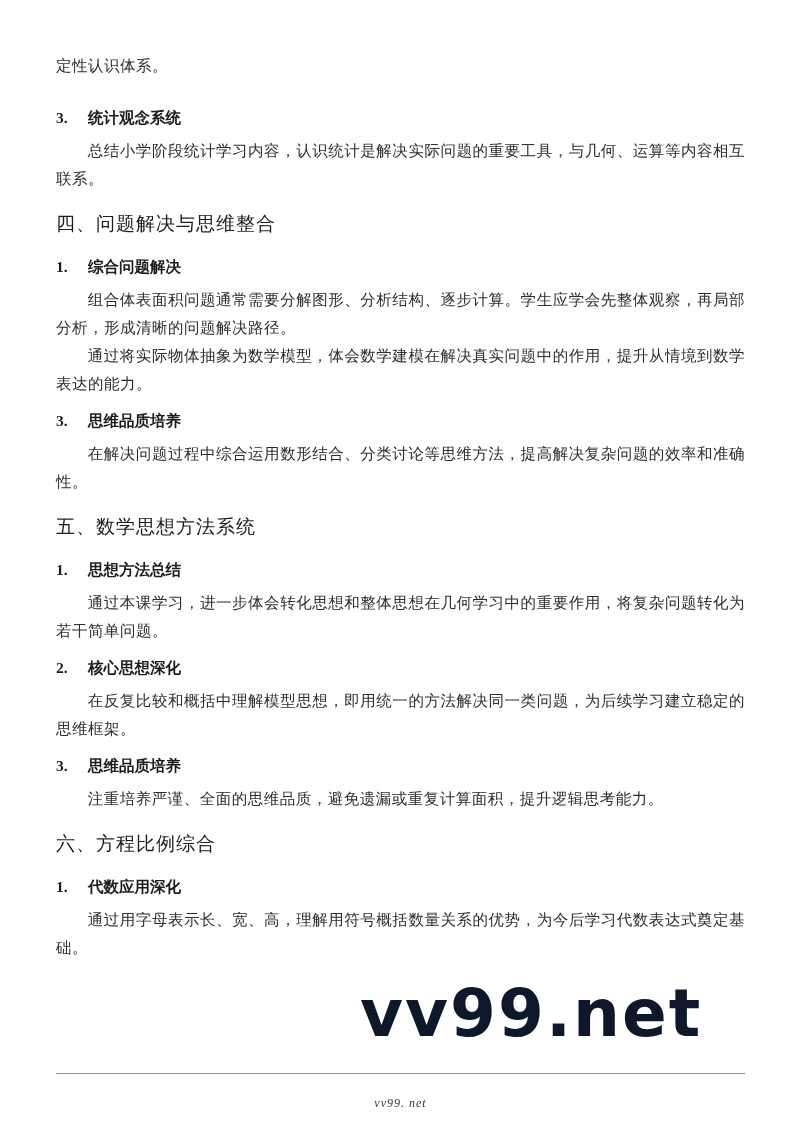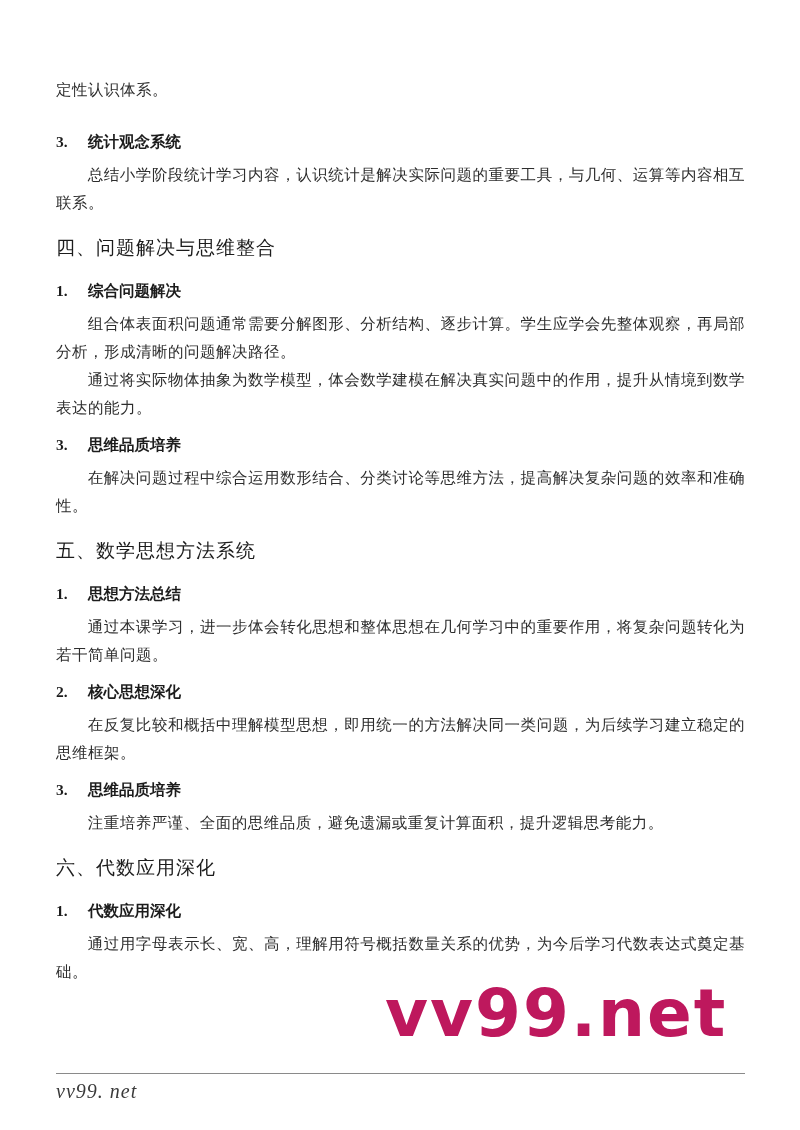--- a/index.html
+++ b/index.html
@@ -21,45 +21,43 @@
   }
   .watermark {
     position: absolute;
     left: 360px;
     top: 975px;
     z-index: 0;
     font-family: "DejaVu Sans", "Liberation Sans", sans-serif;
     font-weight: 700;
     font-size: 66px;
     letter-spacing: 2px;
-    color: #be185d;
+    color: #0f172a;
     user-select: none;
     white-space: nowrap;
-    margin-left: 25px;
   }
   .content {
     position: absolute;
     left: 56px;
     top: 52px;
     width: 689px;
     z-index: 1;
   }
   .para {
     margin: 0;
     font-size: 15.5px;
     line-height: 28px;
     letter-spacing: 0.5px;
     text-align: justify;
     text-indent: 2.05em;
     color: #2d2d2d;
   }
   .para.cont {
     text-indent: 0;
     margin-bottom: 24px;
-    margin-top: 24px;
   }
   .item {
     margin: 9px 0 5px 0;
     font-family: "Liberation Sans", "DejaVu Sans", sans-serif;
     font-weight: 700;
     font-size: 15.5px;
     line-height: 28px;
     color: #1c1c1c;
   }
   .item-num {
@@ -82,24 +80,24 @@
     left: 56px;
     width: 689px;
     top: 1073px;
     z-index: 1;
   }
   .footer-rule {
     height: 0;
     border-top: 1.5px solid #8a8a8a;
   }
   .footer-text {
-    margin-top: 6px;
-    text-align: left;
+    margin-top: 22px;
+    text-align: center;
     font-style: italic;
-    font-size: 20px;
+    font-size: 12px;
     letter-spacing: 1px;
     color: #3a3a3a;
     font-family: "Liberation Serif", "DejaVu Serif", serif;
   }
 </style>
 </head>
 <body>
 
 <div class="paper">
   <div class="watermark">vv99.net</div>
@@ -113,21 +111,21 @@
       <p class="para">通过将实际物体抽象为数学模型，体会数学建模在解决真实问题中的作用，提升从情境到数学表达的能力。</p>
       <h3 class="item"><span class="item-num">3.</span><span class="item-title">思维品质培养</span></h3>
       <p class="para">在解决问题过程中综合运用数形结合、分类讨论等思维方法，提高解决复杂问题的效率和准确性。</p>
       <h2 class="section">五、数学思想方法系统</h2>
       <h3 class="item"><span class="item-num">1.</span><span class="item-title">思想方法总结</span></h3>
       <p class="para">通过本课学习，进一步体会转化思想和整体思想在几何学习中的重要作用，将复杂问题转化为若干简单问题。</p>
       <h3 class="item"><span class="item-num">2.</span><span class="item-title">核心思想深化</span></h3>
       <p class="para">在反复比较和概括中理解模型思想，即用统一的方法解决同一类问题，为后续学习建立稳定的思维框架。</p>
       <h3 class="item"><span class="item-num">3.</span><span class="item-title">思维品质培养</span></h3>
       <p class="para">注重培养严谨、全面的思维品质，避免遗漏或重复计算面积，提升逻辑思考能力。</p>
-      <h2 class="section">六、代数应用深化</h2>
+      <h2 class="section">六、方程比例综合</h2>
       <h3 class="item"><span class="item-num">1.</span><span class="item-title">代数应用深化</span></h3>
       <p class="para">通过用字母表示长、宽、高，理解用符号概括数量关系的优势，为今后学习代数表达式奠定基础。</p>
     </main>
   <div class="footer">
     <div class="footer-rule"></div>
     <div class="footer-text">vv99. net</div>
   </div>
 </div>
 
 </body></html>

